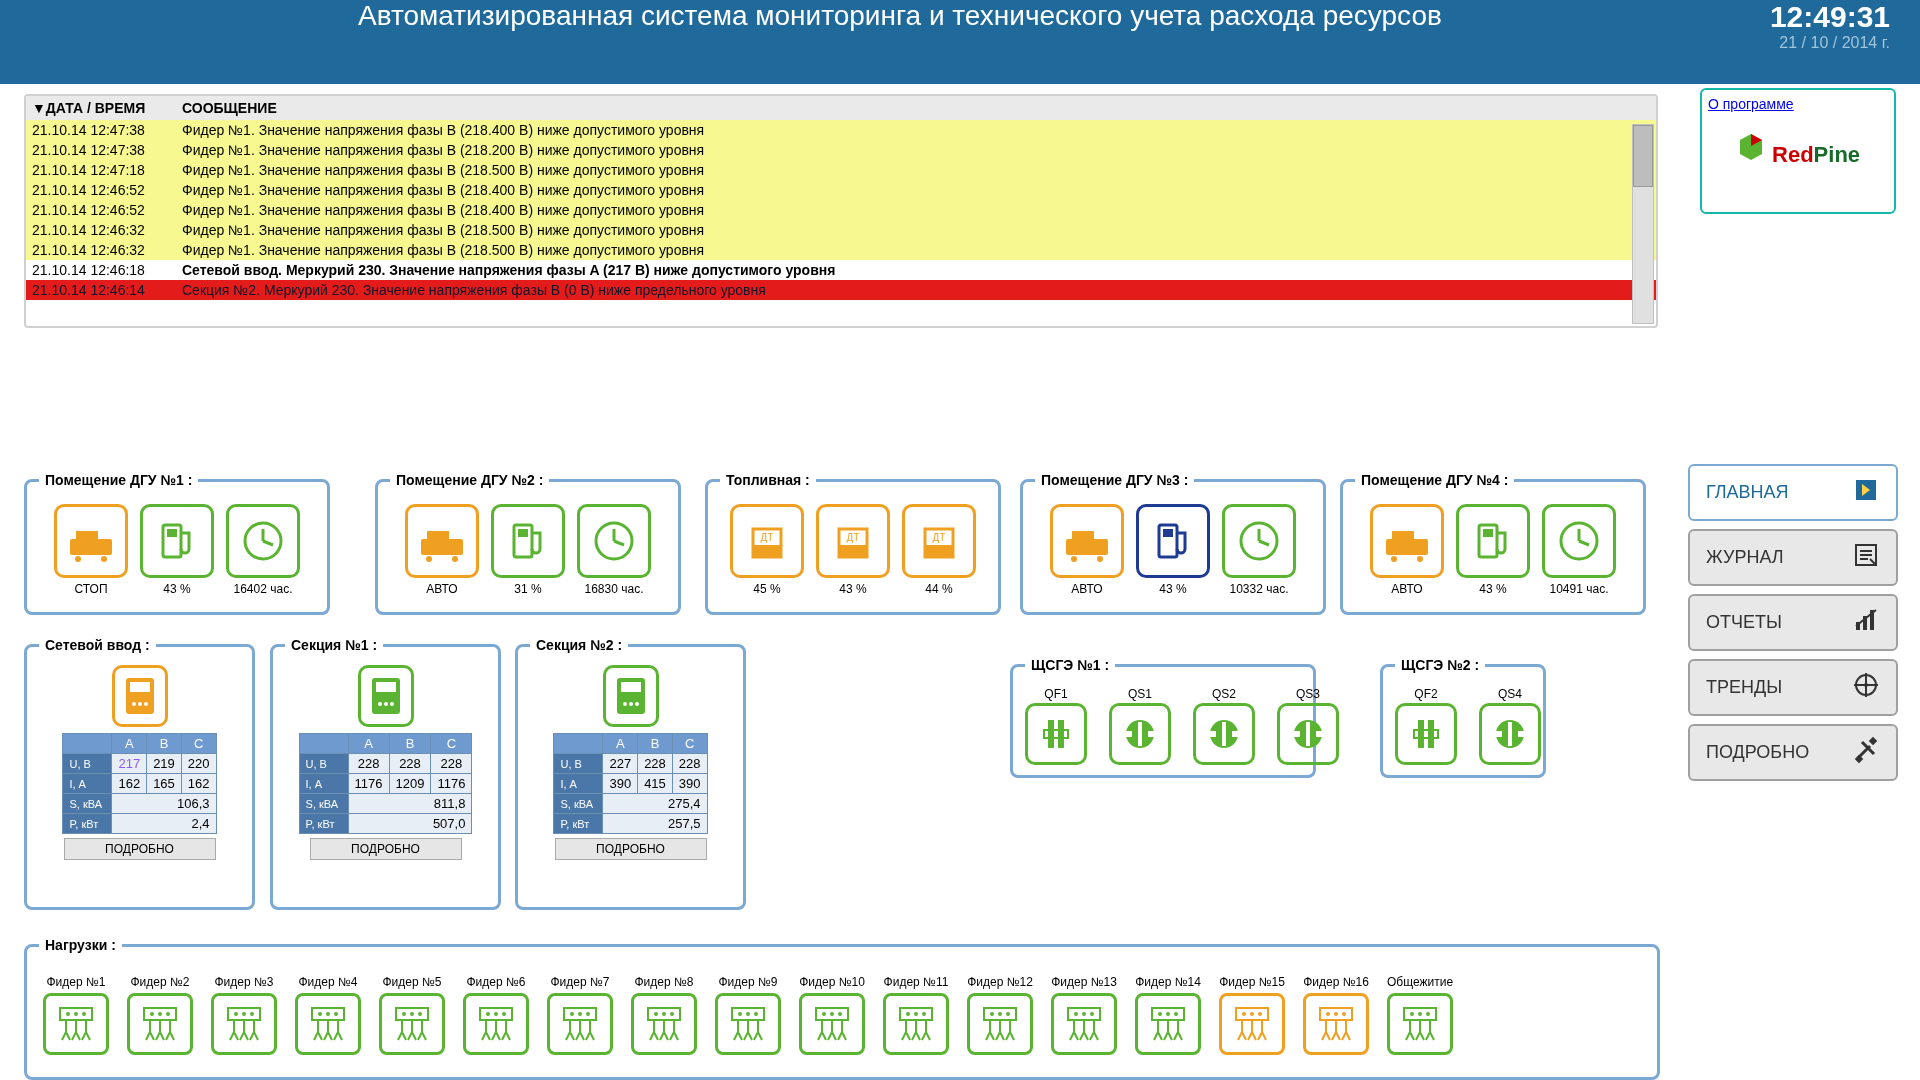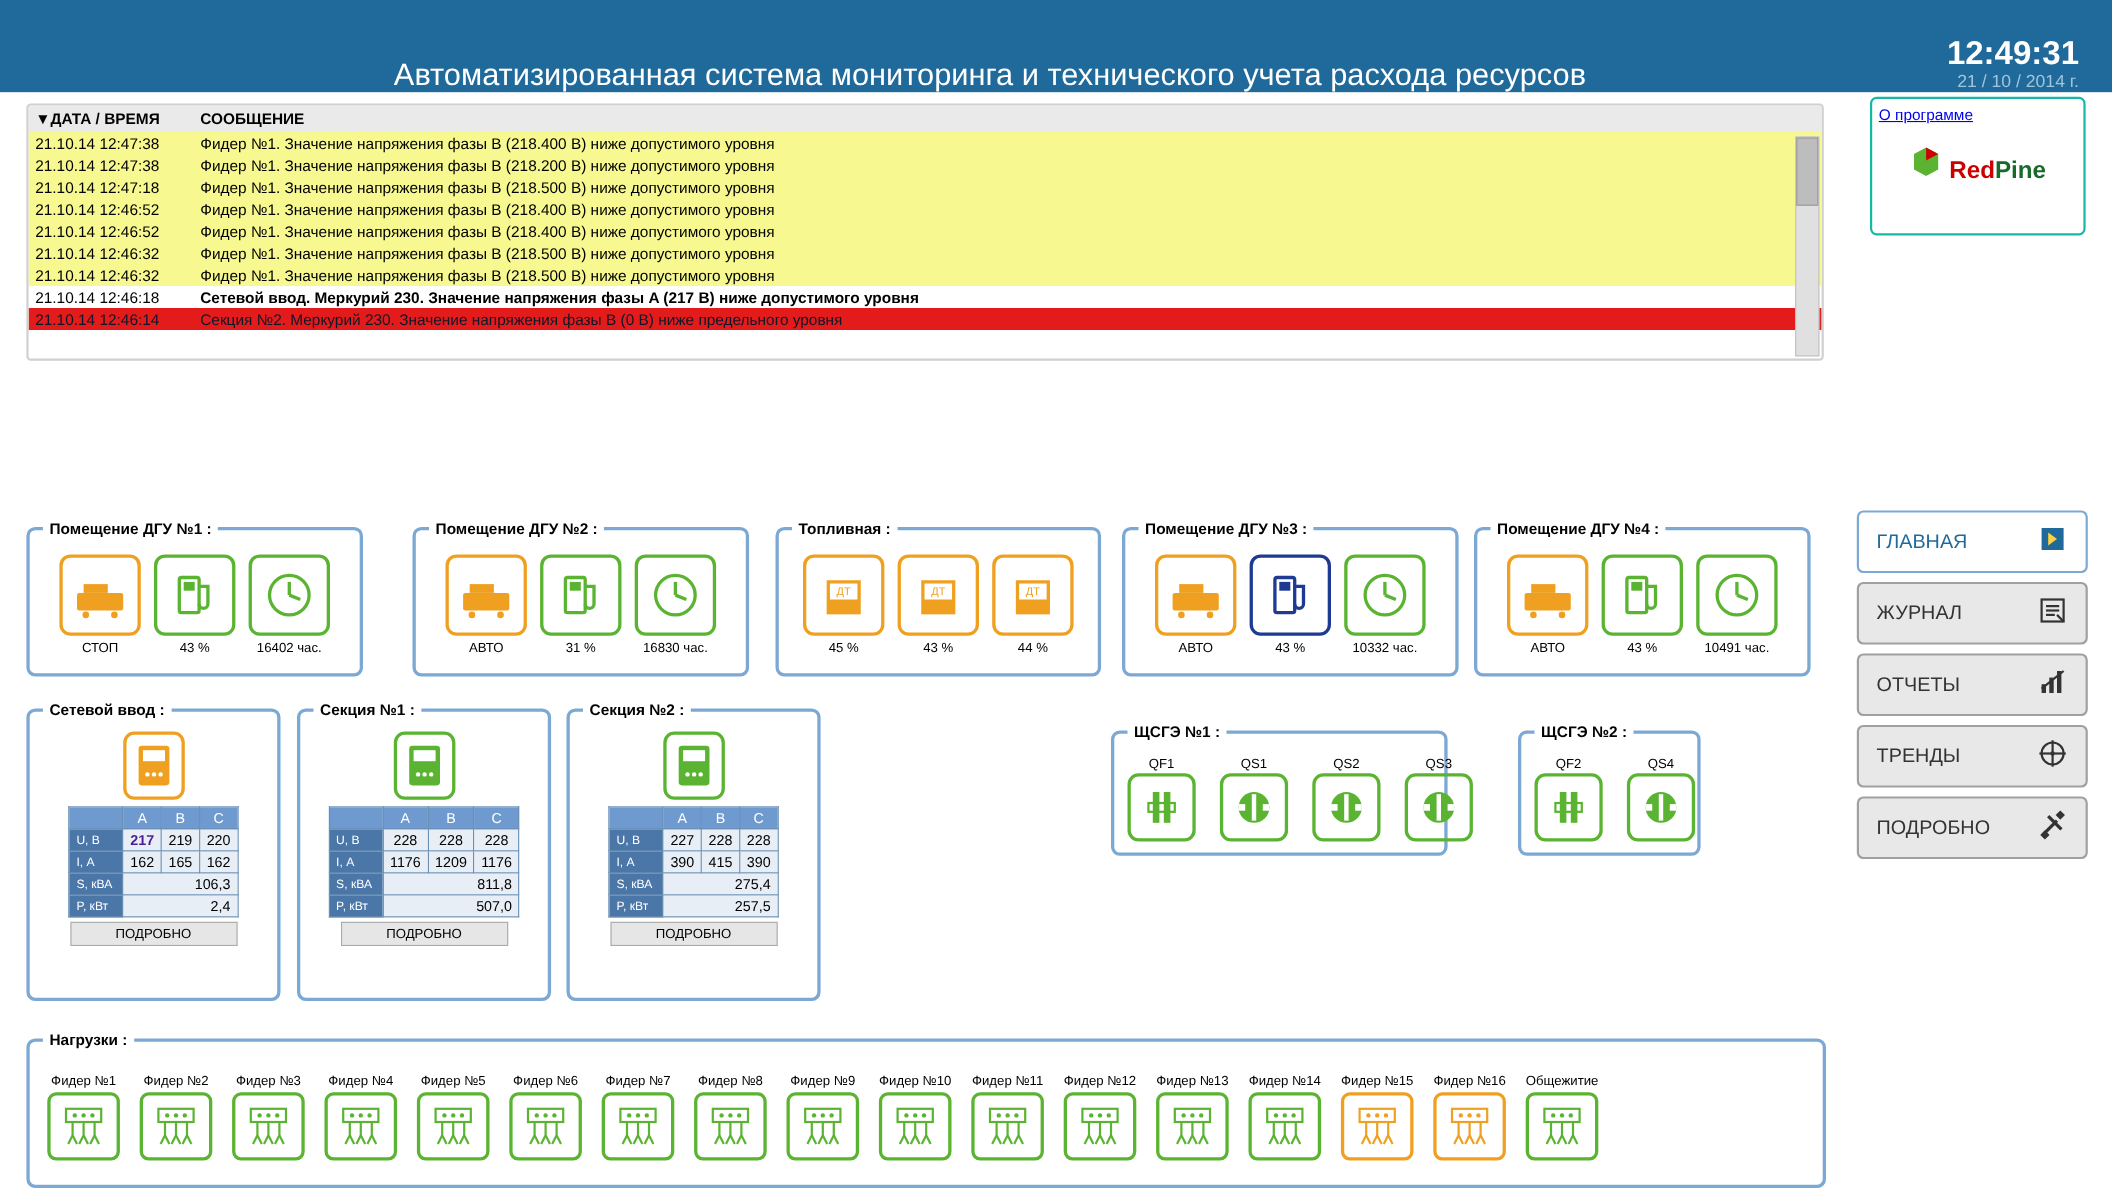--- a/index.html
+++ b/index.html
@@ -1,16 +1,16 @@
 <!DOCTYPE html>
 <html><head>
 <meta charset="utf-8">
 <style>
 html,body{margin:0;padding:0;width:1920px;height:1080px;font-family:Arial,sans-serif;background:#f5f5f5;overflow:hidden}
-.header{background:#1f6a9b;height:84px;display:flex;align-items:flex-end;padding:0 30px;color:#fff}
+.header{background:#1f6a9b;height:84px;display:flex;align-items:flex-start;padding:0 30px;color:#fff}
 .header-title{flex:1;text-align:center;font-size:28px;font-weight:400}
 .header-time{text-align:right}
 .header-time .time{font-size:30px;font-weight:bold}
 .header-time .date{font-size:16px;color:#a0c4db}
 .content{background:#fff;padding:10px 20px;position:relative;height:996px;box-sizing:border-box}
 .about-box{position:absolute;right:24px;top:4px;width:180px;height:110px;border:2px solid #14b8a6;border-radius:6px;padding:6px}
 .about-box .about-label{font-size:14px}
 .logo{margin-top:20px;text-align:center;font-size:22px;font-weight:bold}
 .logo .red{color:#c00}
 .logo .pine{color:#186a2a}
@@ -39,21 +39,21 @@
 
 
 svg{overflow:visible}
 
 
 .pow-table{border-collapse:collapse;margin:6px auto 4px auto;font-size:13px}
 .pow-table th,.pow-table td{border:1px solid #6b8fb3;padding:2px 6px;text-align:center}
 .pow-table th{background:#6e9ad0;color:#fff;font-weight:normal}
 .pow-table td.rowhead{background:#4b76a8;color:#fff;font-size:11px;text-align:left;width:36px}
 .pow-table td.val{background:#e8eef6;color:#000}
-.pow-table td.val.warn{color:#4c1d95;font-weight:bold}
+.pow-table td.val.warn{color:#8b5cf6;font-weight:normal}
 .detail-btn{display:block;margin:0 auto 8px auto;width:150px;text-align:center;background:#e6e6e6;border:1px solid #aaa;font-size:12px;padding:3px 0;cursor:pointer}
 
 
 .switch-row{display:flex;gap:22px;padding:10px 12px}
 .sw{text-align:center}
 .sw-label{font-size:12px;margin-bottom:2px}
 .sw-icon{width:56px;height:56px;border:3px solid #5ab431;border-radius:10px;display:flex;align-items:center;justify-content:center;color:#5ab431}
 
 
 .nav{position:absolute;right:22px;top:380px;width:210px}

